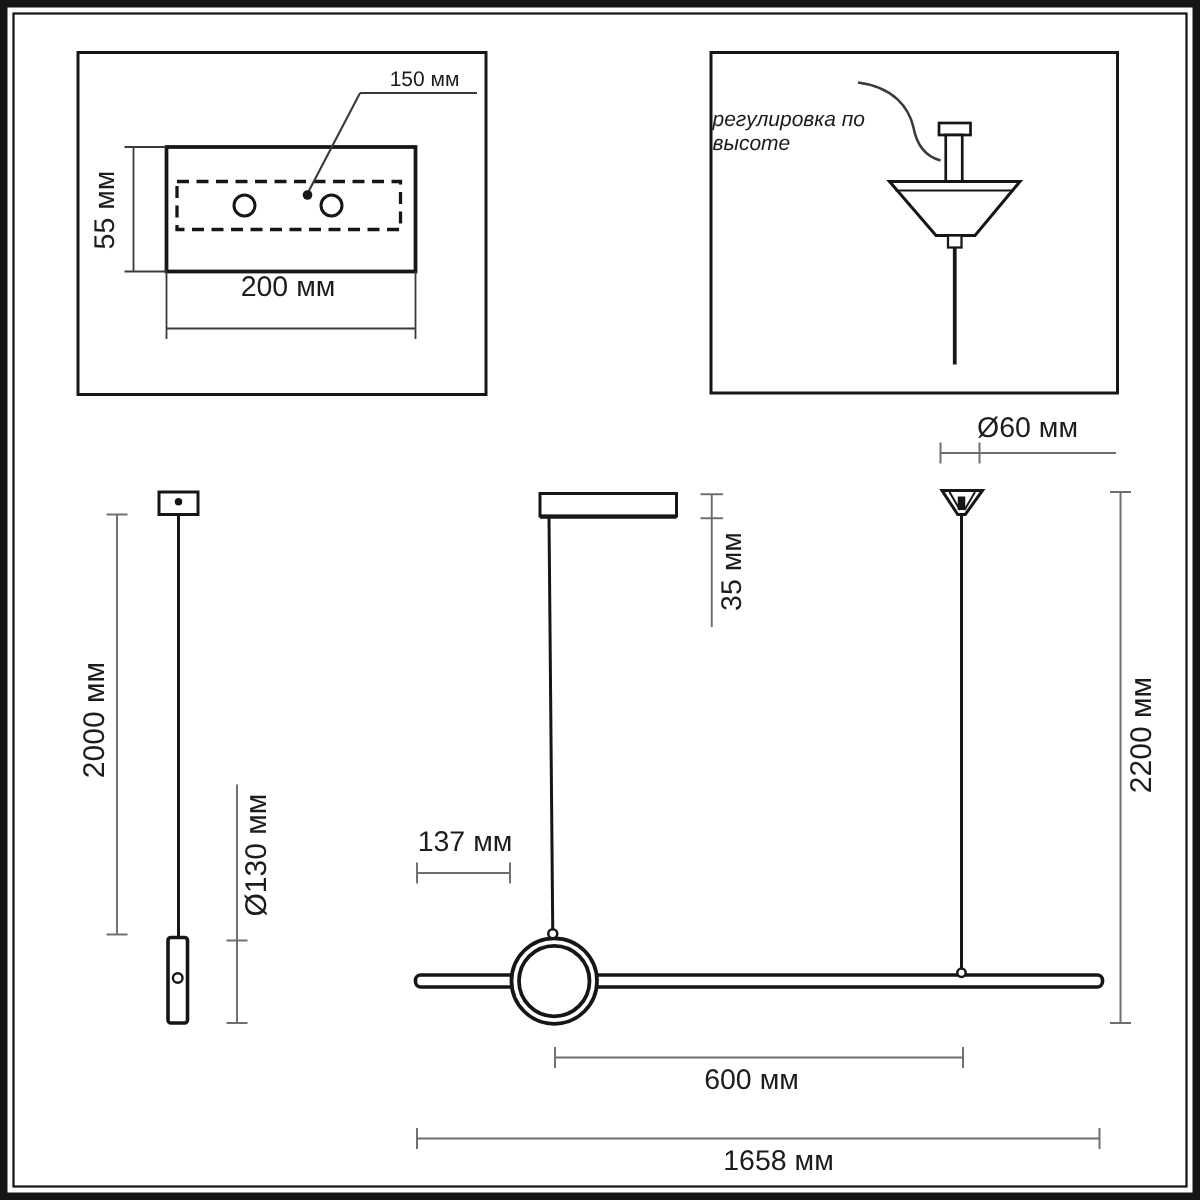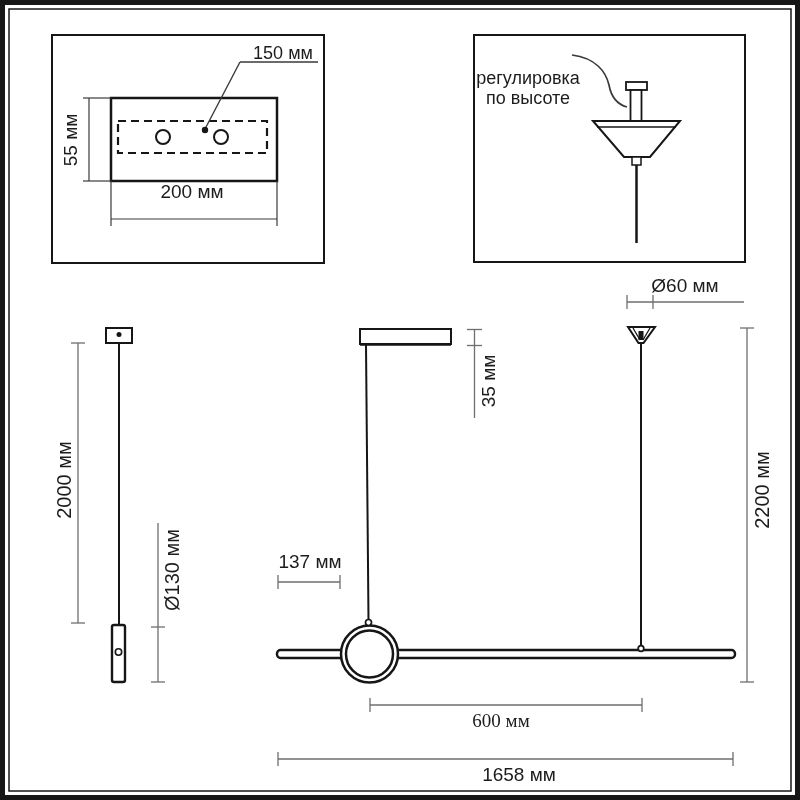--- a/index.html
+++ b/index.html
@@ -19,21 +19,21 @@
   .figf{stroke:var(--line);fill:#fff;}
   .figd{fill:var(--line);stroke:none;}
   .dim{stroke:var(--dim);fill:none;}
   .thin{stroke:#3a3a3a;fill:none;}
   .lbl{
     position:absolute;transform:translate(-50%,-50%);
     font-size:19px;color:var(--text);white-space:nowrap;line-height:1.05;
   }
   .lbl.rot{transform:translate(-50%,-50%) rotate(-90deg);}
   .lbl.big{font-size:20px;}
-  .lbl.small{font-size:18px;white-space:normal;text-align:center;line-height:1.12;}
+  .lbl.small{font-size:14px;white-space:normal;line-height:1.12;}
 </style>
 </head>
 <body>
 
 <div class="stage">
 
   <svg width="800" height="800" viewBox="0 0 800 800">
 
     <g>
       <rect x="2.5" y="2.5" width="795" height="795" class="fig" stroke-width="5"></rect>
@@ -146,26 +146,26 @@
         <line x1="740" y1="328" x2="754" y2="328" class="dim" stroke-width="1.3"></line>
         <line x1="740" y1="682" x2="754" y2="682" class="dim" stroke-width="1.3"></line>
       </g>
     </g>
   </svg>
 
   <div class="lbl small" style="left:283px;top:53px;">150 мм</div>
   <div class="lbl rot" style="left:71px;top:140px;">55 мм</div>
   <div class="lbl" style="left:192px;top:192px;">200 мм</div>
 
-  <div class="lbl small" style="left:528px;top:88px;width:106px;">регулировка по высоте</div>
+  <div class="lbl small" style="left:528px;top:88px;width:106px;font-style:italic;">регулировка по высоте</div>
 
   <div class="lbl rot big" style="left:64px;top:480px;">2000 мм</div>
   <div class="lbl rot big" style="left:172px;top:570px;">Ø130 мм</div>
 
   <div class="lbl rot" style="left:489px;top:381px;">35 мм</div>
   <div class="lbl" style="left:310px;top:562px;">137 мм</div>
-  <div class="lbl" style="left:501px;top:721px;font-family:Liberation Serif, serif;">600 мм</div>
+  <div class="lbl" style="left:501px;top:721px;">600 мм</div>
   <div class="lbl" style="left:519px;top:775px;">1658 мм</div>
 
   <div class="lbl" style="left:685px;top:286px;">Ø60 мм</div>
   <div class="lbl rot big" style="left:762px;top:490px;">2200 мм</div>
 
 </div>
 
 </body></html>

